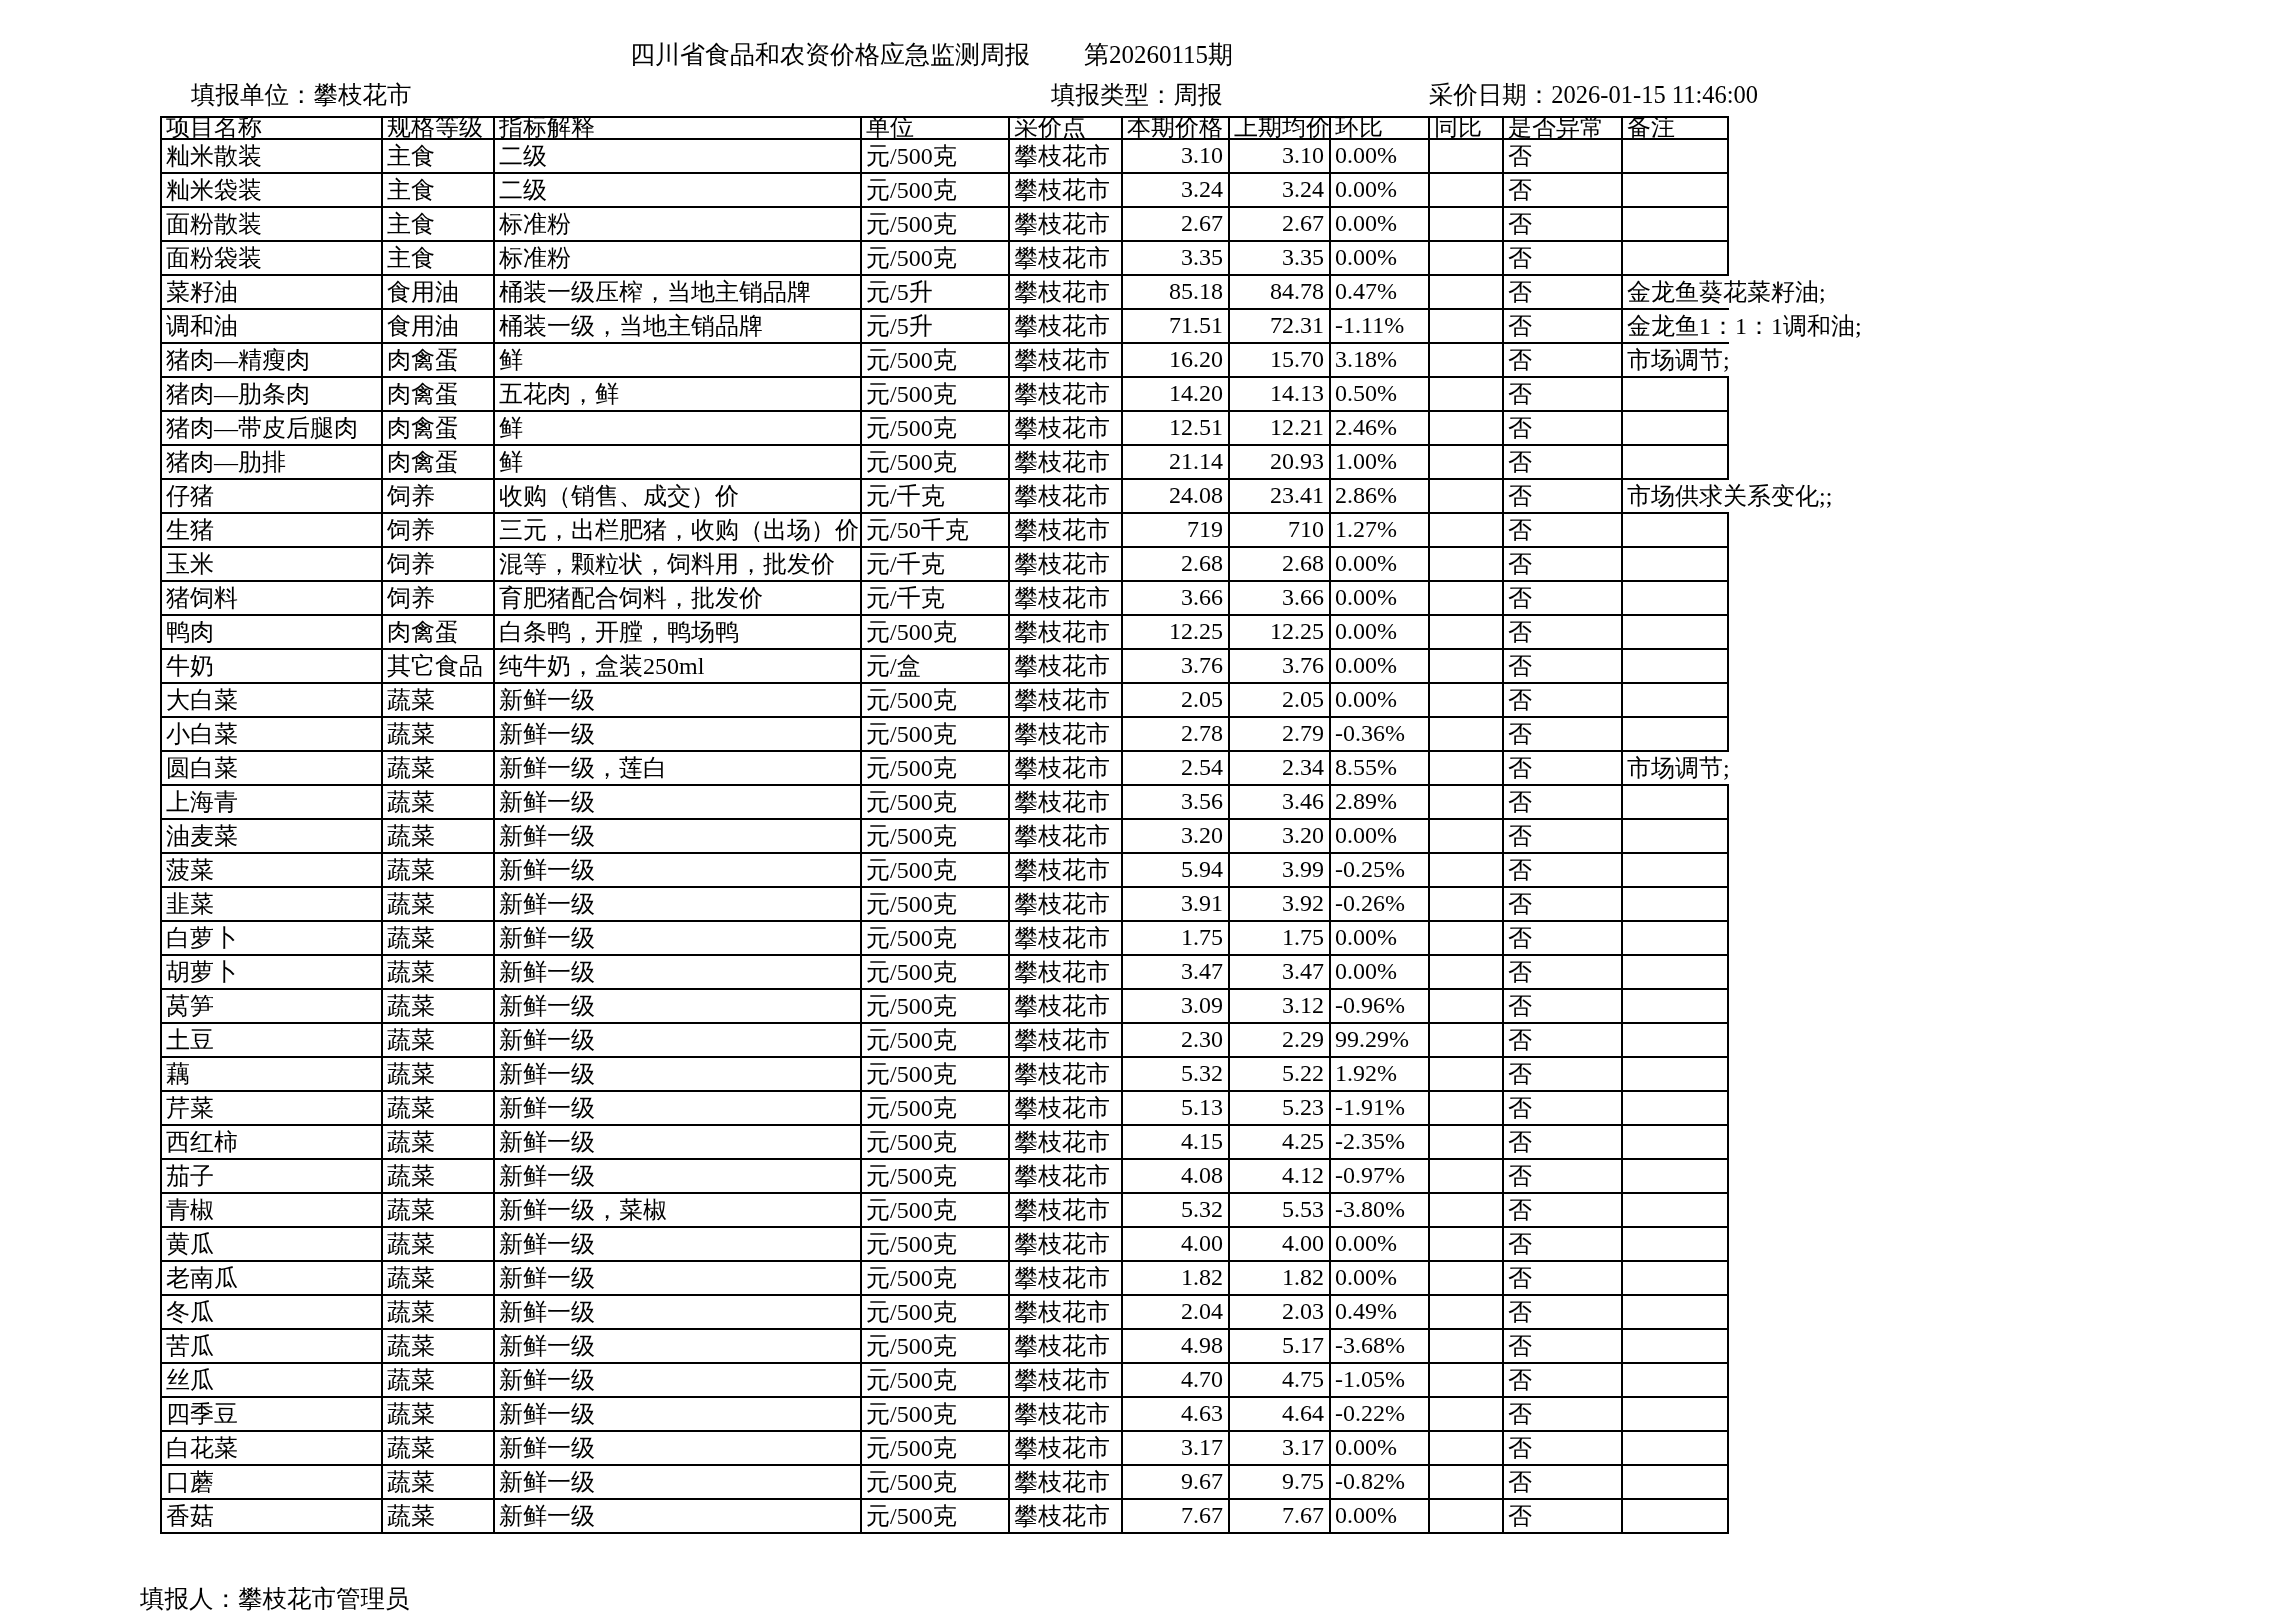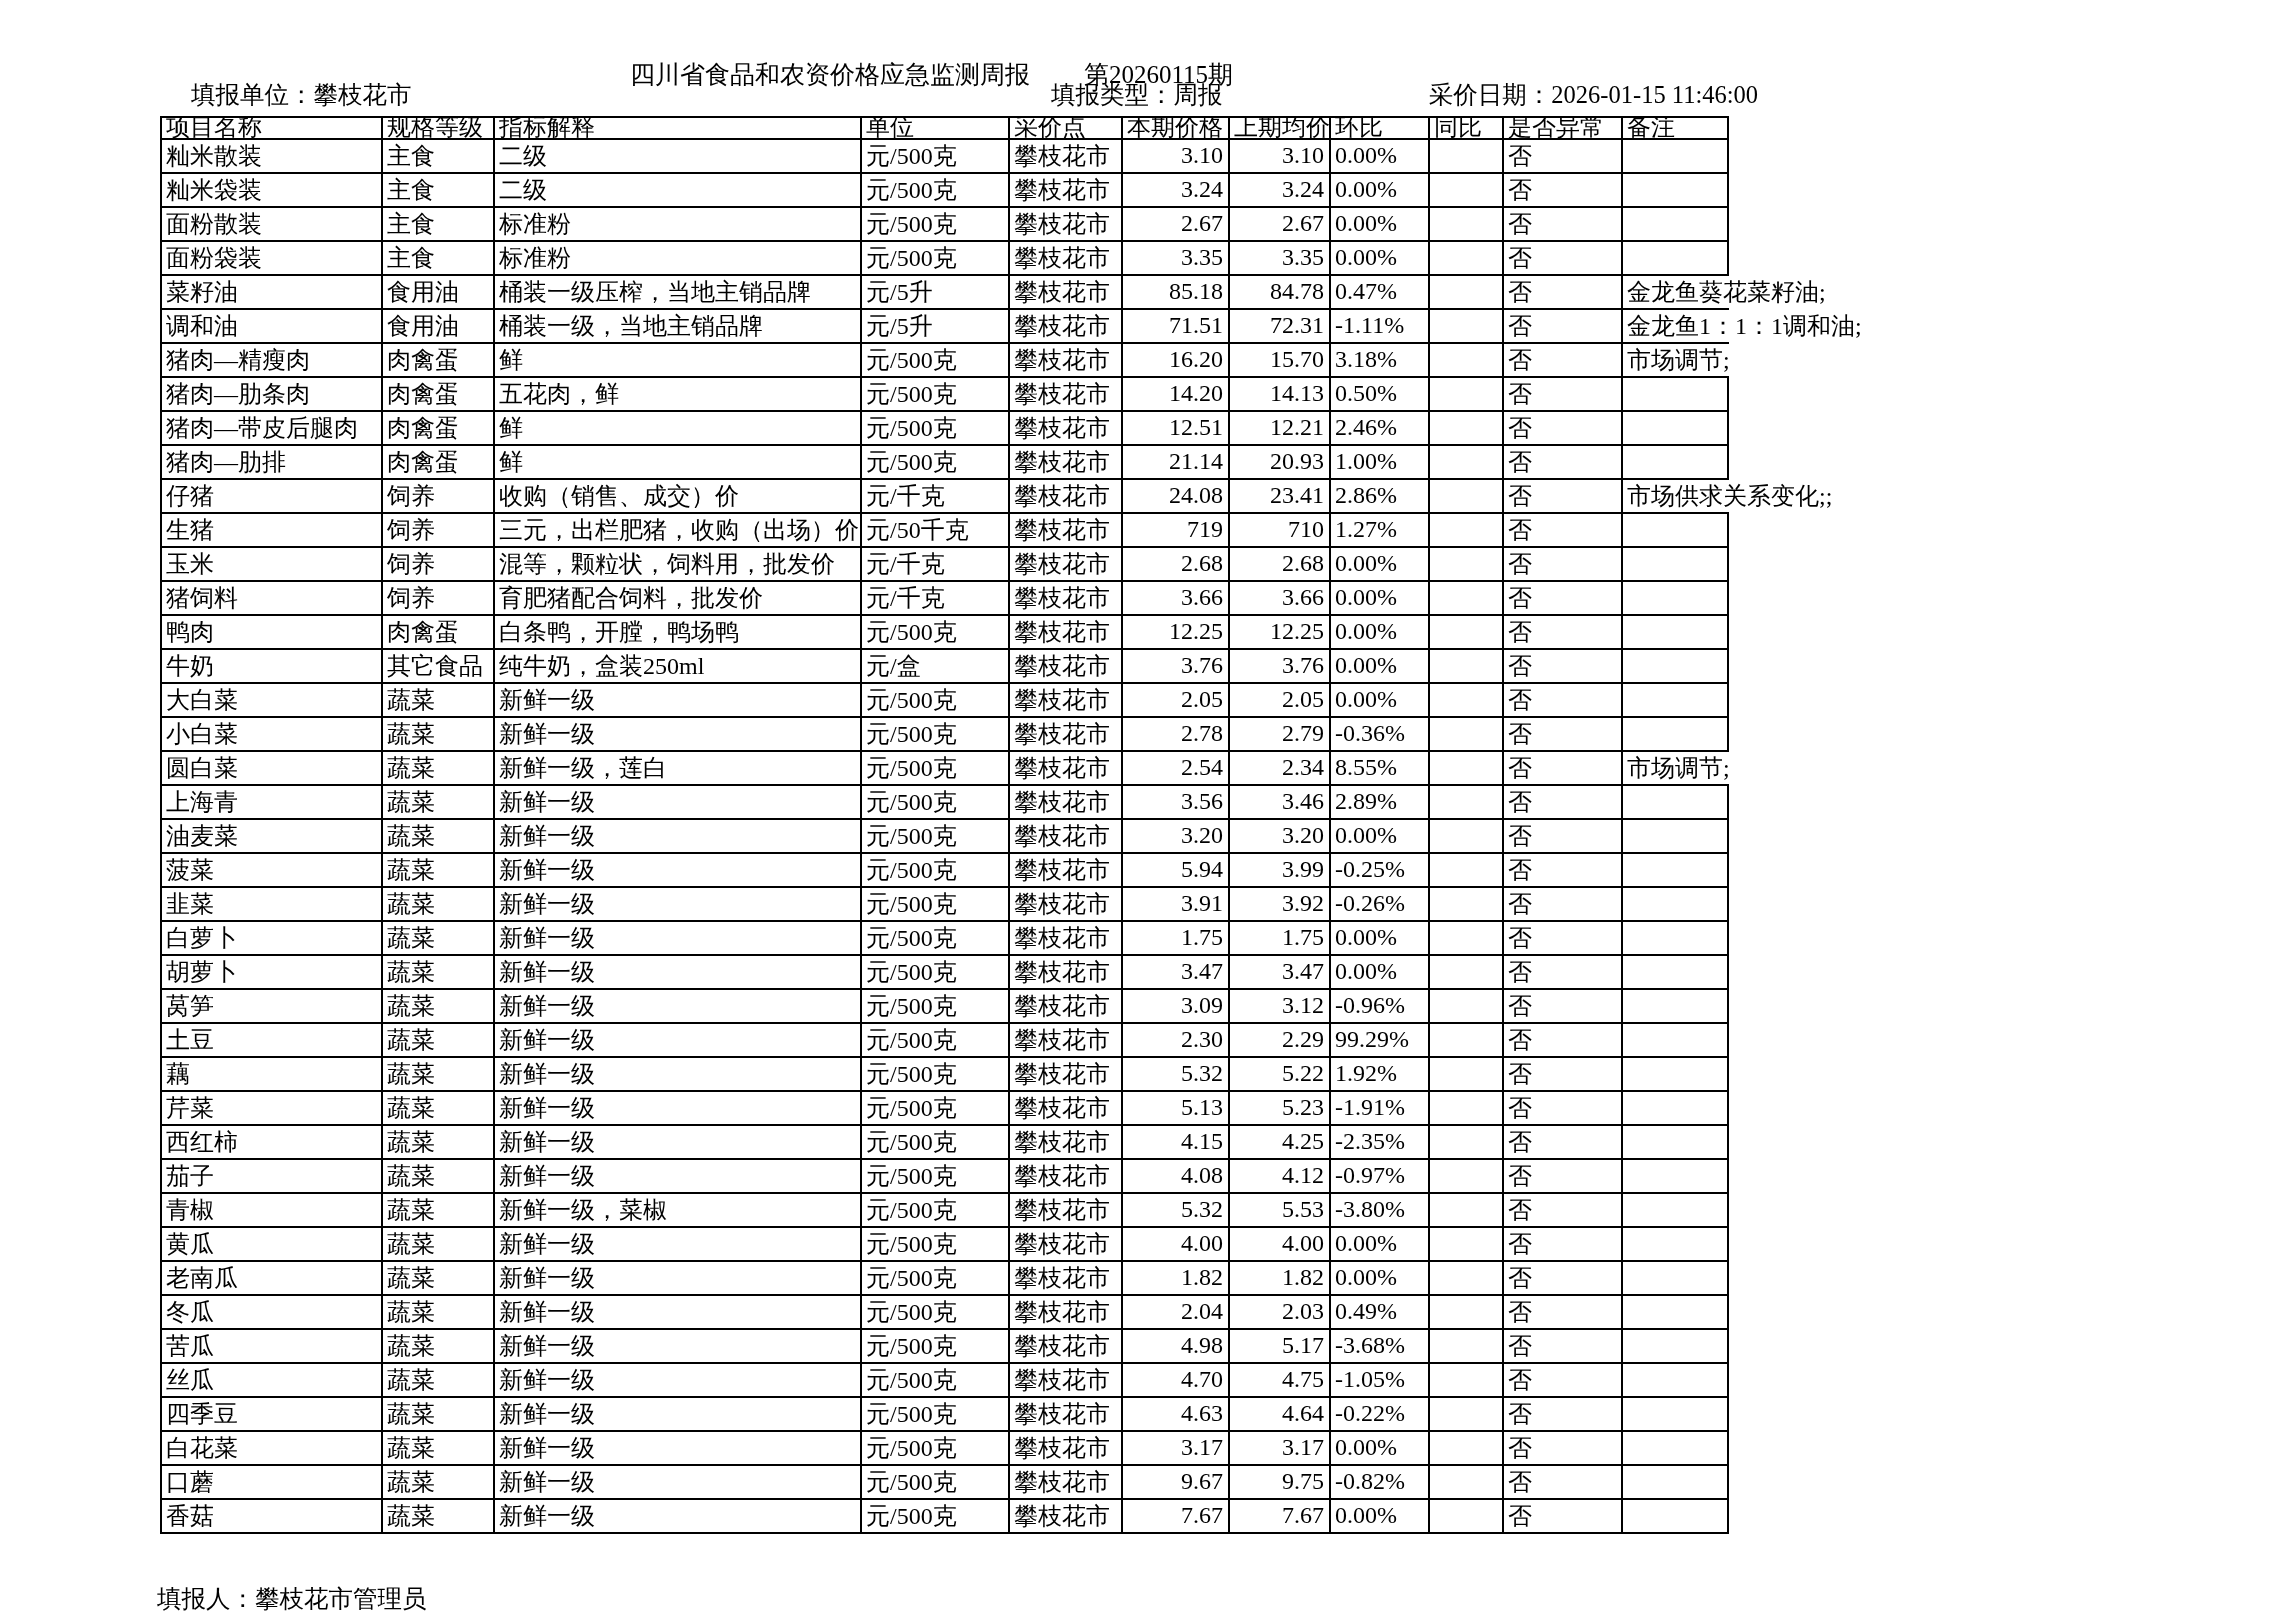--- a/index.html
+++ b/index.html
@@ -2,21 +2,21 @@
 <html style="font-size:8.2px"><head>
 <meta charset="utf-8">
 <style>
   * { margin:0; padding:0; box-sizing:border-box; }
   html,body { background:#ffffff; }
   body {
     width:2295px; height:1623px; position:relative; overflow:hidden;
     font-family:"Liberation Serif","DejaVu Serif",serif; color:#000;
   }
   .title-row {
-    position:absolute; left:148px; top:58px; width:1567px;
+    position:absolute; left:148px; top:38px; width:1567px;
     text-align:center; font-size:25px; white-space:nowrap;
   }
   .issue { margin-left:54px; }
   .meta-row { position:absolute; left:148px; top:78px; width:1567px; height:33px; font-size:24.5px; white-space:nowrap;margin-left:43px; }
   .meta-unit { position:absolute; left:0; top:0; }
   .meta-type { position:absolute; left:860px; top:0; }
   .meta-date { position:absolute; right:0; top:0; }
   table.report {
     position:absolute; left:160px; top:116px; width:1567px;
     border-collapse:collapse; table-layout:fixed; font-size:24px;
@@ -26,21 +26,21 @@
     overflow:hidden; white-space:nowrap; padding:0 4.1px;
     font-weight:normal; text-align:left; vertical-align:middle;
   }
   thead tr { height:21.5px; }
   thead th { line-height:19.4px; }
   tbody tr { height:31px; }
   td.c-num { text-align:right; padding-right:5.1px; }
   td.c-remark { overflow:visible; }
   td.c-remark .spill { display:inline-block; white-space:nowrap; position:relative; z-index:2; }
   td.has-remark { border-right-color:transparent; }
-  .footer-row { position:absolute; left:157px; top:1582px; font-size:24.5px; white-space:nowrap; }
+  .footer-row { position:absolute; left:140px; top:1582px; font-size:24.5px; white-space:nowrap; }
 </style>
 </head>
 <body>
 
 <div class="title-row">
   <span>四川省食品和农资价格应急监测周报</span><span class="issue">第20260115期</span>
 </div>
 
 <div class="meta-row">
   <span class="meta-unit"><span>填报单位：</span><span>攀枝花市</span></span>

